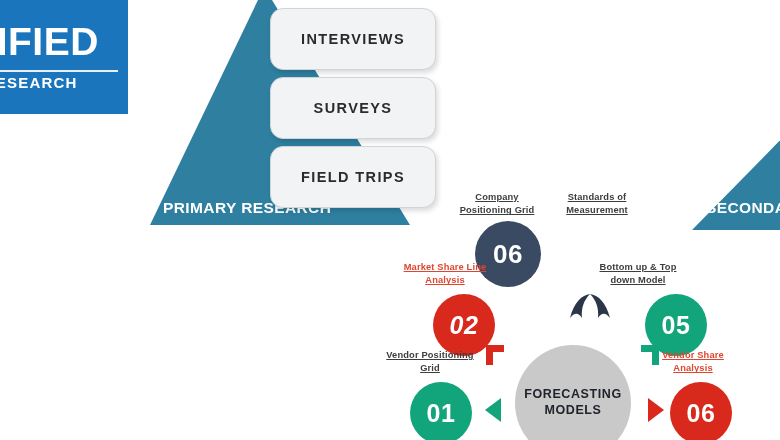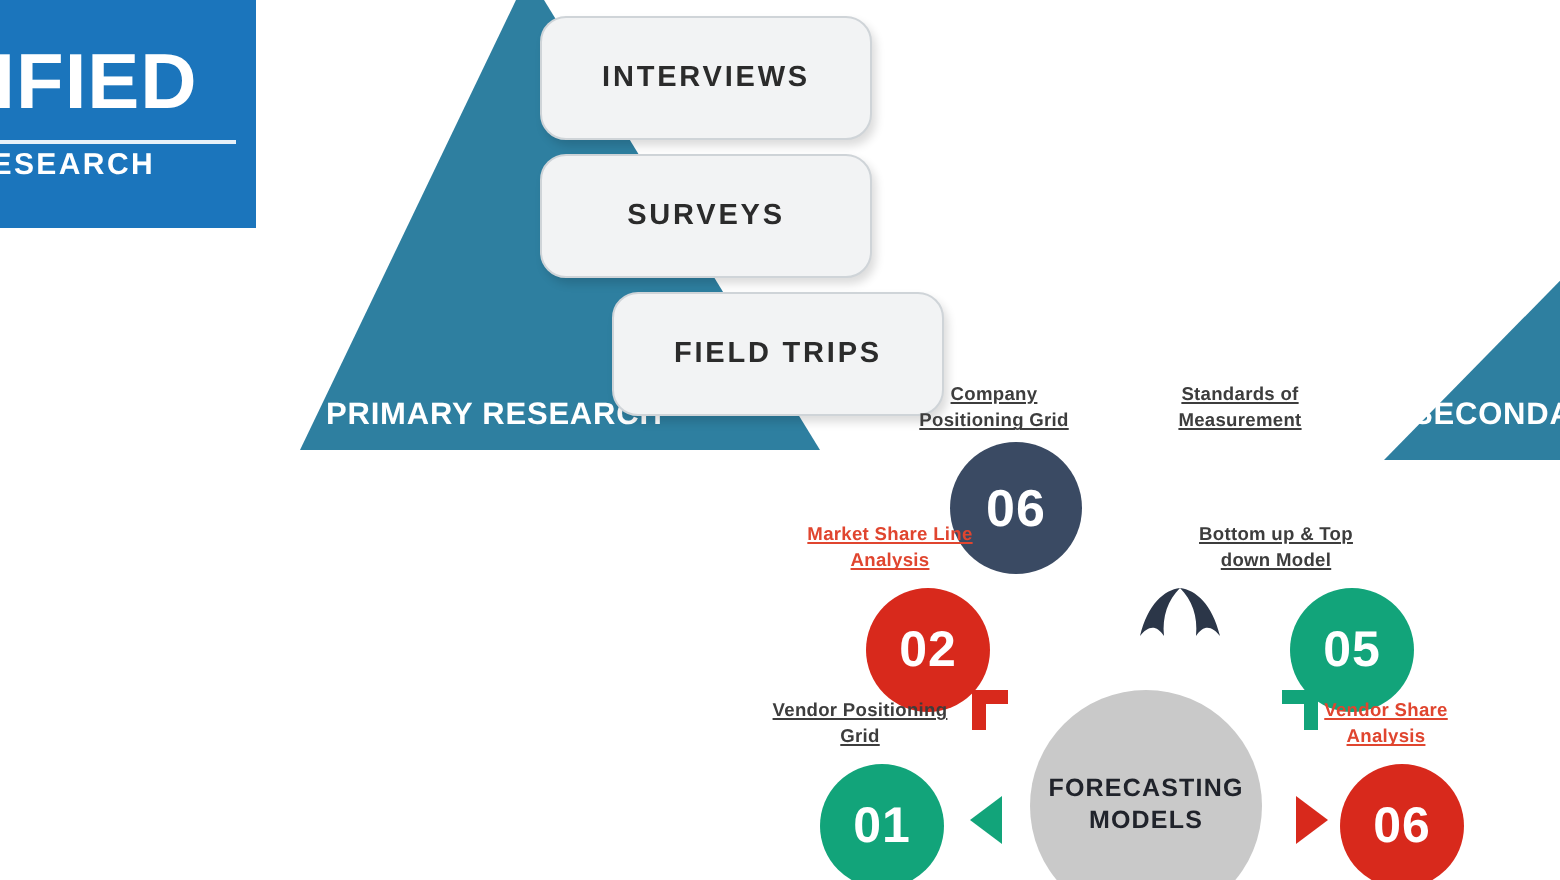--- a/index.html
+++ b/index.html
@@ -113,21 +113,21 @@
   }
   .method-box span {
     color: #2b2b2b;
     font-size: 14.5px;
     font-weight: bold;
     letter-spacing: 1.4px;
     white-space: nowrap;
   }
   #method-box-0 { top: 8px; }
   #method-box-1 { top: 77px; }
-  #method-box-2 { top: 146px; margin-left: 36px; }
+  #method-box-2 { top: 146px; }
 
   
   #hub {
     position: absolute;
     left: 515px;
     top: 345px;
     width: 116px;
     height: 116px;
     border-radius: 50%;
     background: #c9c9c9;
@@ -209,26 +209,26 @@
     <span>FORECASTING</span>
     <span>MODELS</span>
   </div>
 
   <div class="node-caption" id="cap-03" style="left: 412px; top: 191px; width: 170px; color: rgb(61, 61, 61);">Company
 Positioning Grid</div>
   <div class="num-circle" id="circle-03" style="left: 475px; top: 221px; width: 66px; height: 66px; background: rgb(58, 74, 99);">
     <span style="font-size: 26px;">06</span>
   </div>
 
-  <div class="node-caption" id="cap-04" style="left: 535px; top: 191px; width: 170px; color: rgb(61, 61, 61);">Standards of
+  <div class="node-caption" id="cap-04" style="left: 512px; top: 191px; width: 170px; color: rgb(61, 61, 61);">Standards of
 Measurement</div>
 
   <div class="node-caption" id="cap-02" style="left: 360px; top: 261px; width: 170px; color: rgb(224, 69, 47);">Market Share Line
 Analysis</div>
-  <div class="num-circle" id="circle-02" style="left: 433px; top: 294px; width: 62px; height: 62px; background: rgb(216, 41, 28);">
+  <div class="num-circle" id="circle-02" style="left: 433px; top: 294px; width: 62px; height: 62px; background: rgb(216, 41, 28); font-style: italic;">
     <span style="font-size: 25px;">02</span>
   </div>
 
   <div class="node-caption" id="cap-05" style="left: 553px; top: 261px; width: 170px; color: rgb(61, 61, 61);">Bottom up &amp; Top
 down Model</div>
   <div class="num-circle" id="circle-05" style="left: 645px; top: 294px; width: 62px; height: 62px; background: rgb(18, 164, 122);">
     <span style="font-size: 25px;">05</span>
   </div>
 
   <div class="node-caption" id="cap-01" style="left: 345px; top: 349px; width: 170px; color: rgb(61, 61, 61);">Vendor Positioning

